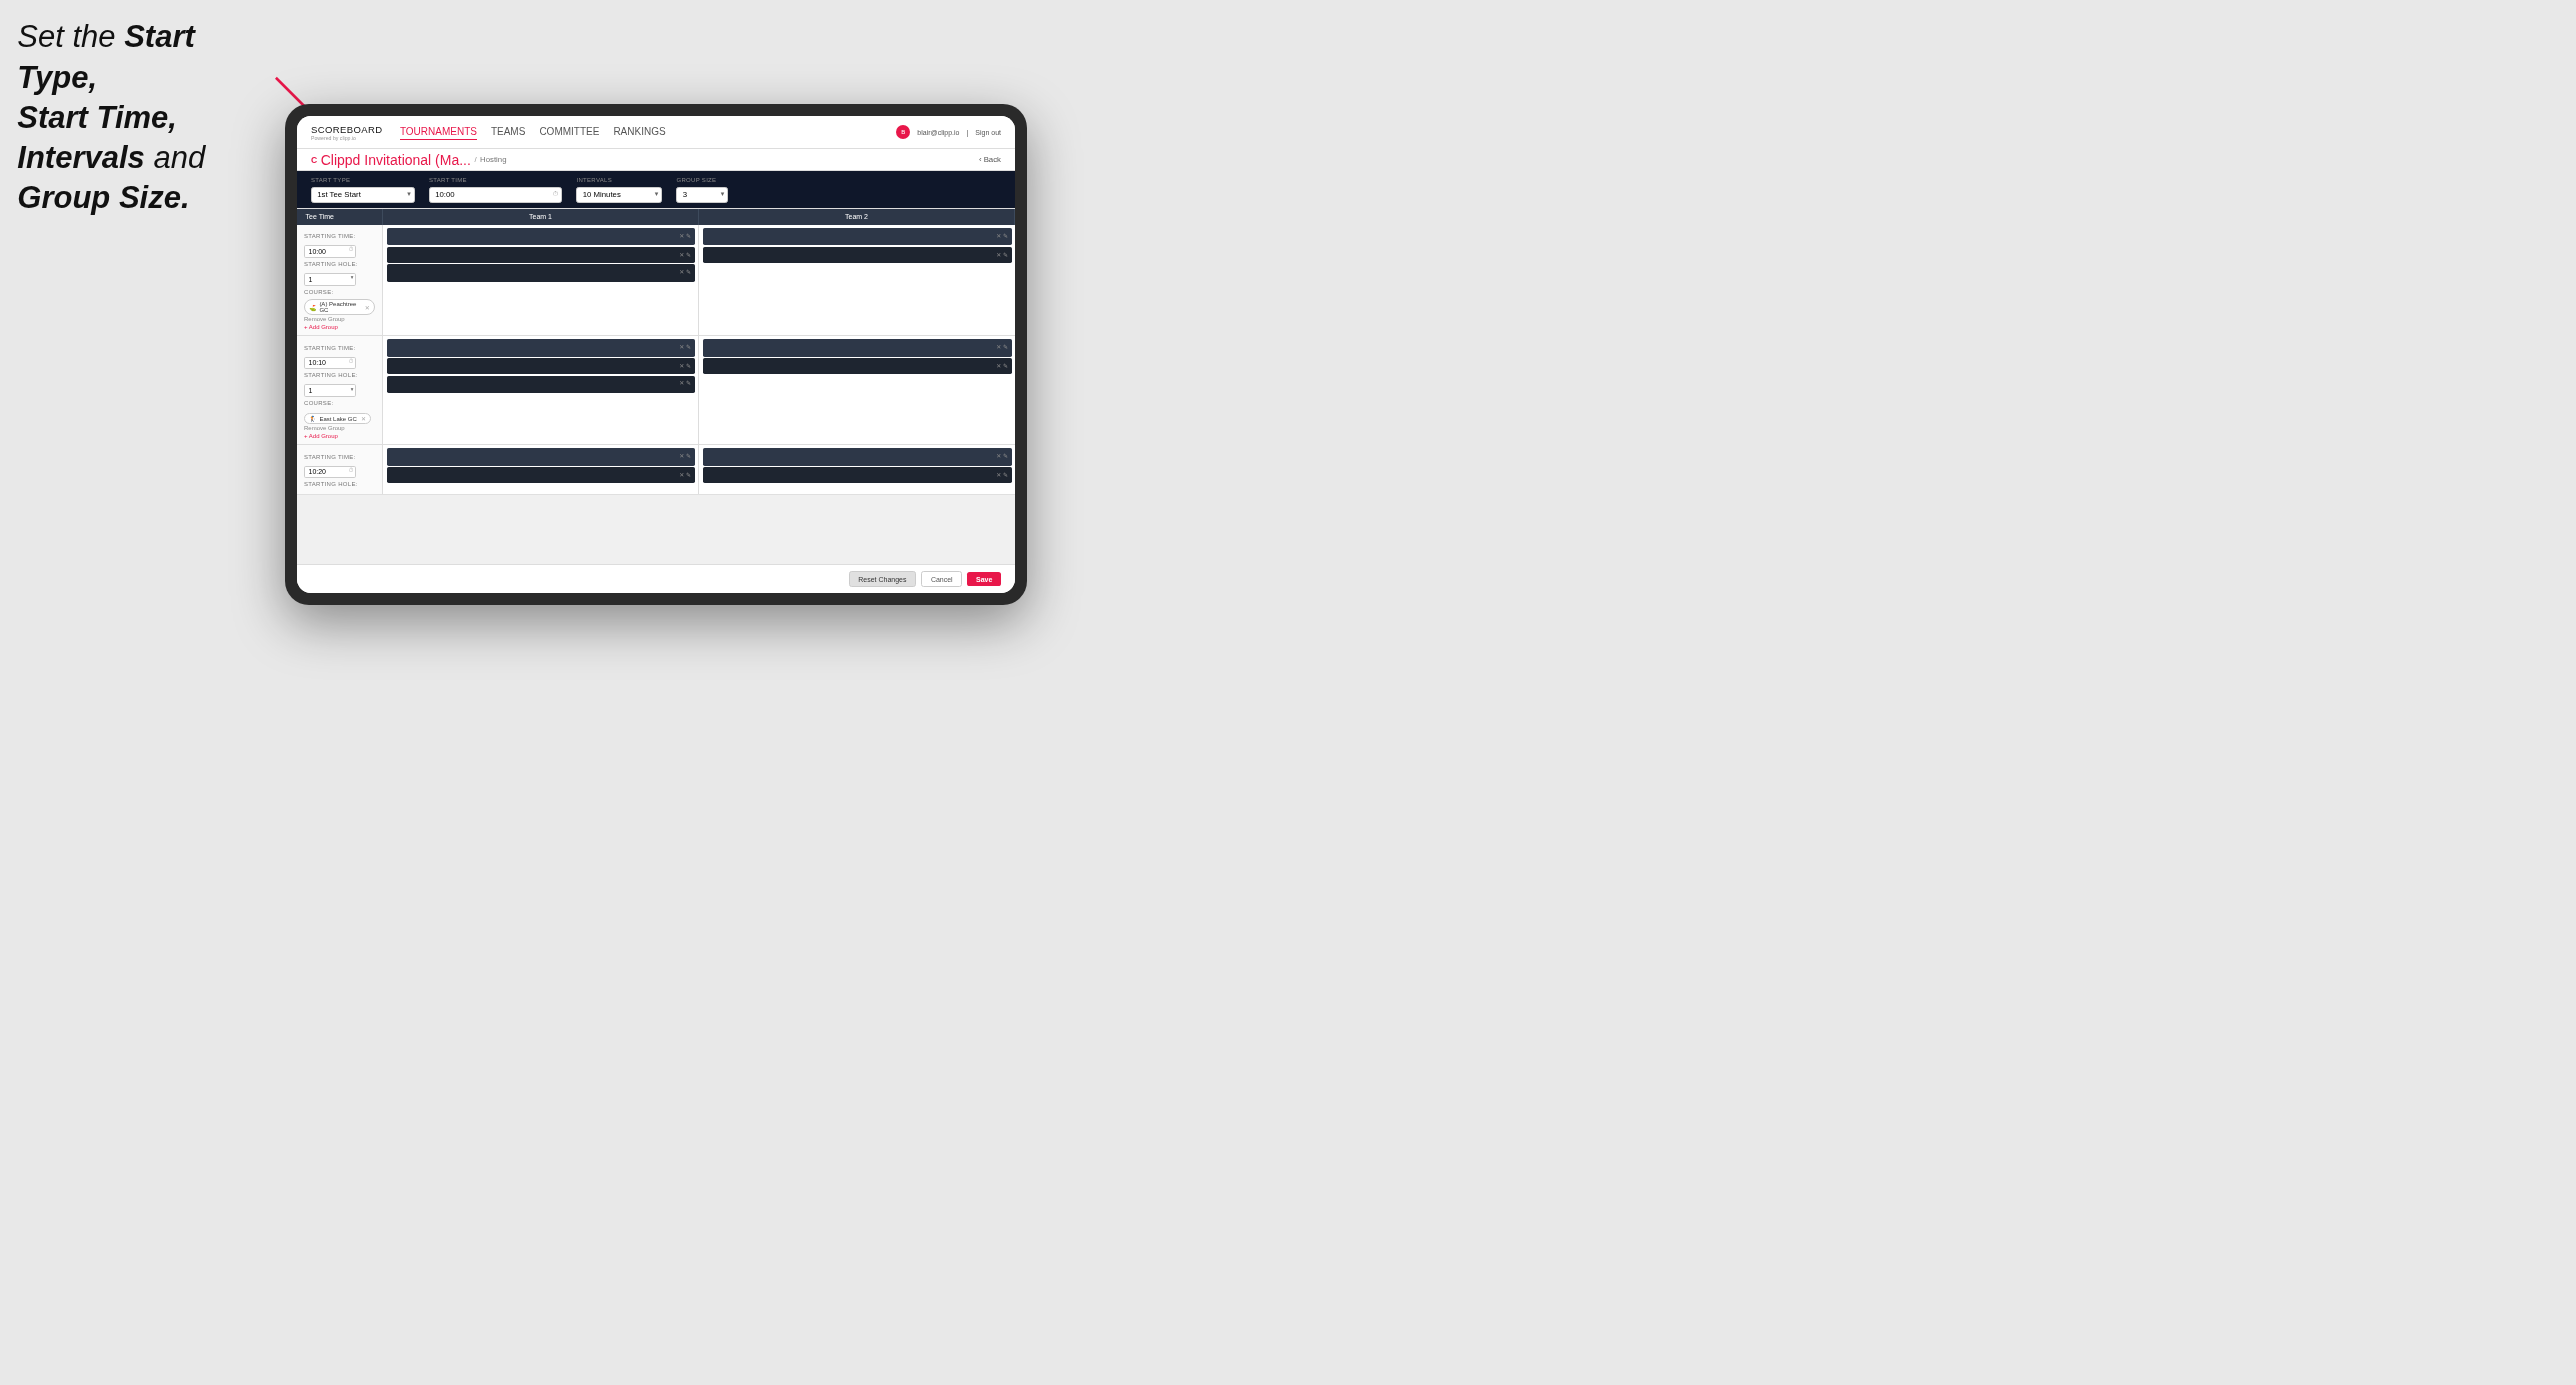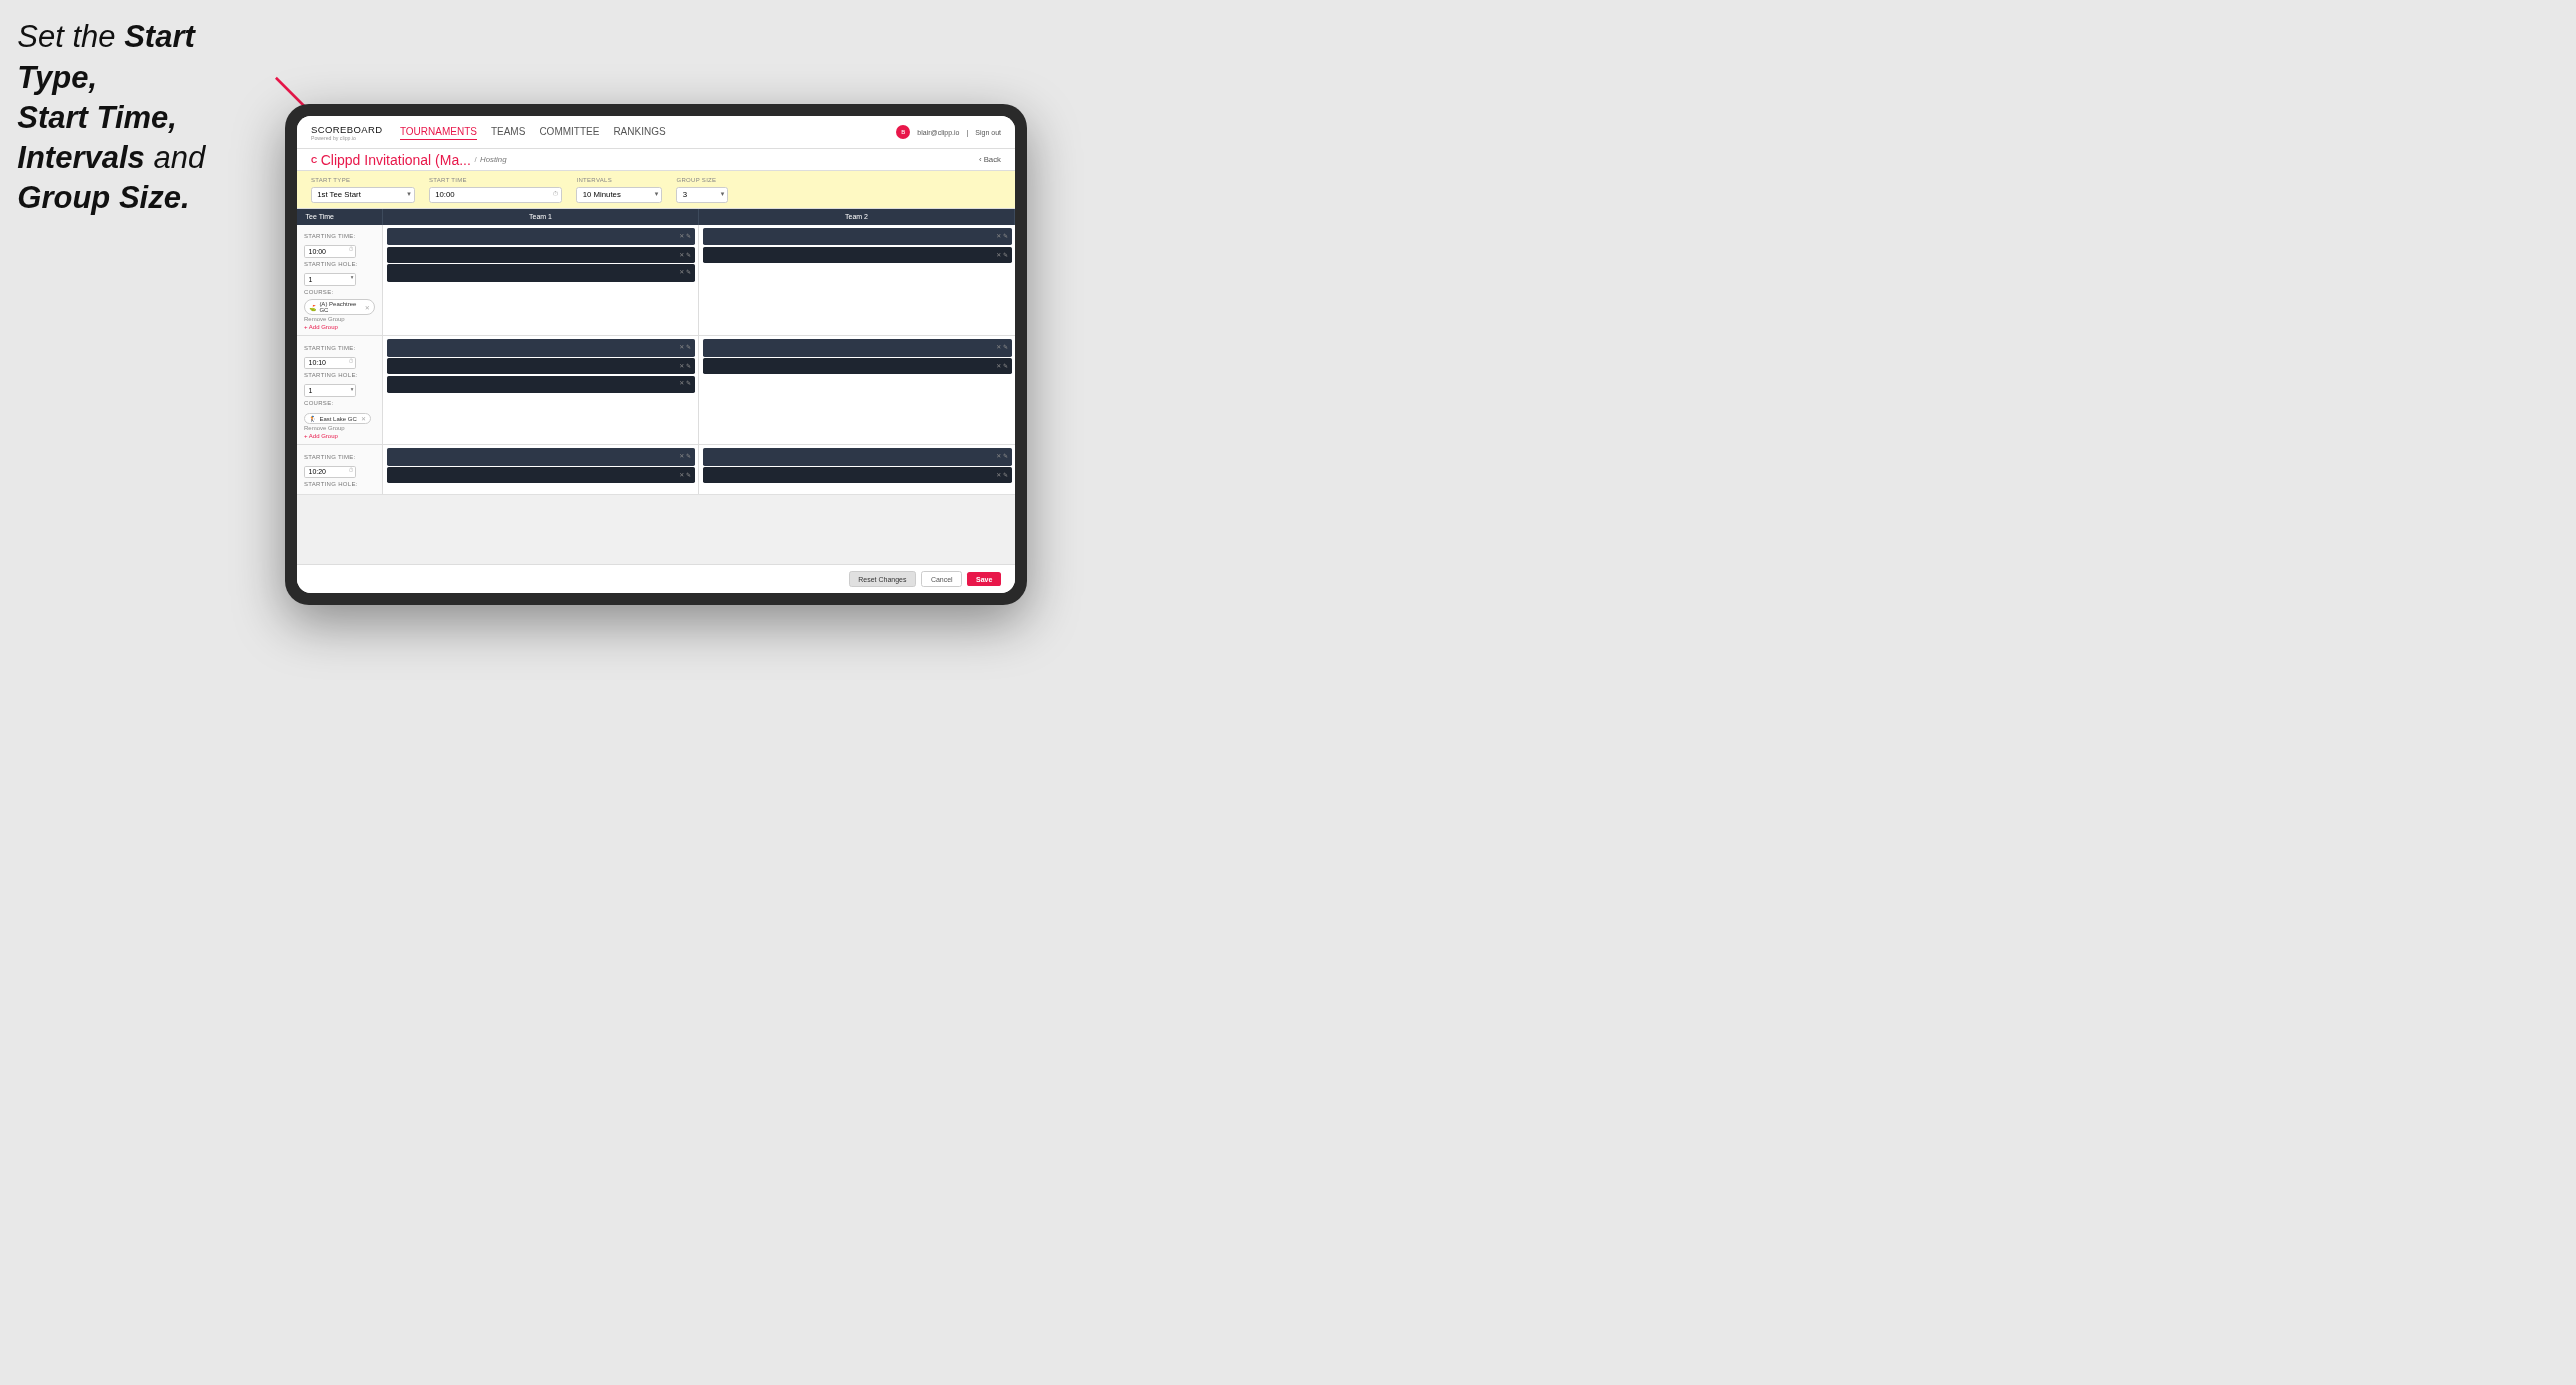--- a/index.html
+++ b/index.html
@@ -138,31 +138,30 @@
     }
     .breadcrumb-icon {
       color: #e8174a;
       font-size: 8.6px;
     }
     .breadcrumb-sep {
       color: #999;
     }
     .breadcrumb-hosting {
       color: #777;
-      font-style: italic;
     }
     .back-btn {
       font-size: 7.8px;
       color: #555;
       cursor: pointer;
     }
 
     
     .settings-row {
-      background: #fef9c3;
+      background: #0f172a;
       border-bottom: 0.9px solid #ddd;
       padding: 5.2px 14px;
       display: flex;
       gap: 14px;
       flex-shrink: 0;
     }
     .setting-group {
       display: flex;
       flex-direction: column;
       gap: 1.7px;

